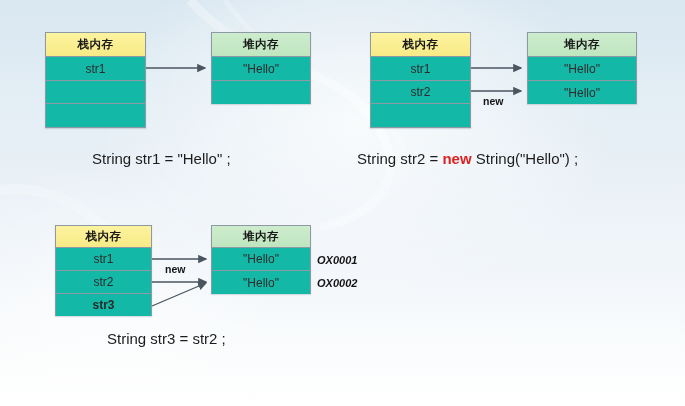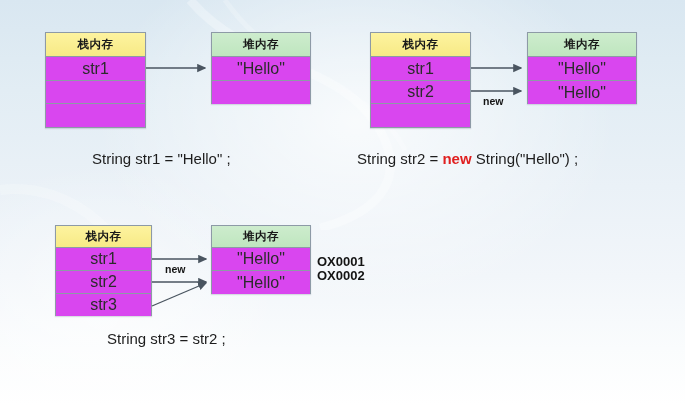--- a/index.html
+++ b/index.html
@@ -35,31 +35,32 @@
     color:#1a1a1a;
     display:flex;align-items:center;justify-content:center;
     letter-spacing:.5px;
     font-family:"DejaVu Sans","Liberation Sans",sans-serif;
   }
   .memtable .hdr.stack{background:linear-gradient(180deg,#fdf39f 0%,#f7ea86 100%);}
   .memtable .hdr.heap{background:linear-gradient(180deg,#cdeccd 0%,#bfe6bf 100%);}
   .memtable .row{
     box-sizing:border-box;
     border-bottom:1px solid #8d9aa6;
-    background:#d946ef;
+    background:#14b8a6;
     display:flex;align-items:center;justify-content:center;
-    font-size:16px;color:#2b2b2b;
+    font-size:12px;color:#2b2b2b;
   }
   .memtable .row.last{border-bottom:none;}
 
   .addr{
     position:absolute;
-    font-size:13px;font-weight:bold;color:#141414;
+    font-size:11px;font-weight:bold;color:#141414;
     font-family:"Liberation Sans","DejaVu Sans",sans-serif;
     white-space:nowrap;
+    font-style:italic;
   }
   .newlbl{
     position:absolute;
     font-size:10.5px;font-weight:bold;color:#141414;
     font-family:"Liberation Sans","DejaVu Sans",sans-serif;
   }
   .caption{
     position:absolute;
     font-size:15px;color:#1d1d1d;white-space:nowrap;
     font-family:"Liberation Sans","DejaVu Sans",sans-serif;
@@ -150,21 +151,21 @@
       <span>String str2 = </span><span class="kw">new</span><span> String("Hello") ;</span>
     </div>
   </div>
 
   <div class="diagram">
 
     <div class="memtable" style="left:55px;top:225px;width:97px;height:91px;">
       <div class="hdr stack" style="height:22px;">栈内存</div>
       <div class="row" style="height:23px;">str1</div>
       <div class="row" style="height:23px;">str2</div>
-      <div class="row last" style="height:22px;">str3</div>
+      <div class="row last" style="height:22px;font-weight:bold;">str3</div>
     </div>
 
     <div class="memtable" style="left:211px;top:225px;width:100px;height:69px;">
       <div class="hdr heap" style="height:22px;">堆内存</div>
       <div class="row" style="height:23px;">"Hello"</div>
       <div class="row last" style="height:23px;">"Hello"</div>
     </div>
 
     <svg class="arrows" width="685" height="406">
       <defs>
@@ -173,20 +174,20 @@
         </marker>
       </defs>
       <line x1="152" y1="259" x2="206" y2="259" stroke="#4a5560" stroke-width="1.3" marker-end="url(#ah3)"></line>
       <line x1="152" y1="282" x2="206" y2="282" stroke="#4a5560" stroke-width="1.3" marker-end="url(#ah3)"></line>
       <line x1="152" y1="306" x2="206" y2="283" stroke="#4a5560" stroke-width="1.3" marker-end="url(#ah3)"></line>
     </svg>
 
     <div class="newlbl" style="left:165px;top:263px;">new</div>
 
     <div class="addr" style="left:317px;top:254px;">OX0001</div>
-    <div class="addr" style="left:317px;top:268px;">OX0002</div>
+    <div class="addr" style="left:317px;top:277px;">OX0002</div>
 
     <div class="caption" style="left:107px;top:330px;">
       <span>String str3 = str2 ;</span>
     </div>
   </div>
 
 </div>
 
 </body></html>

